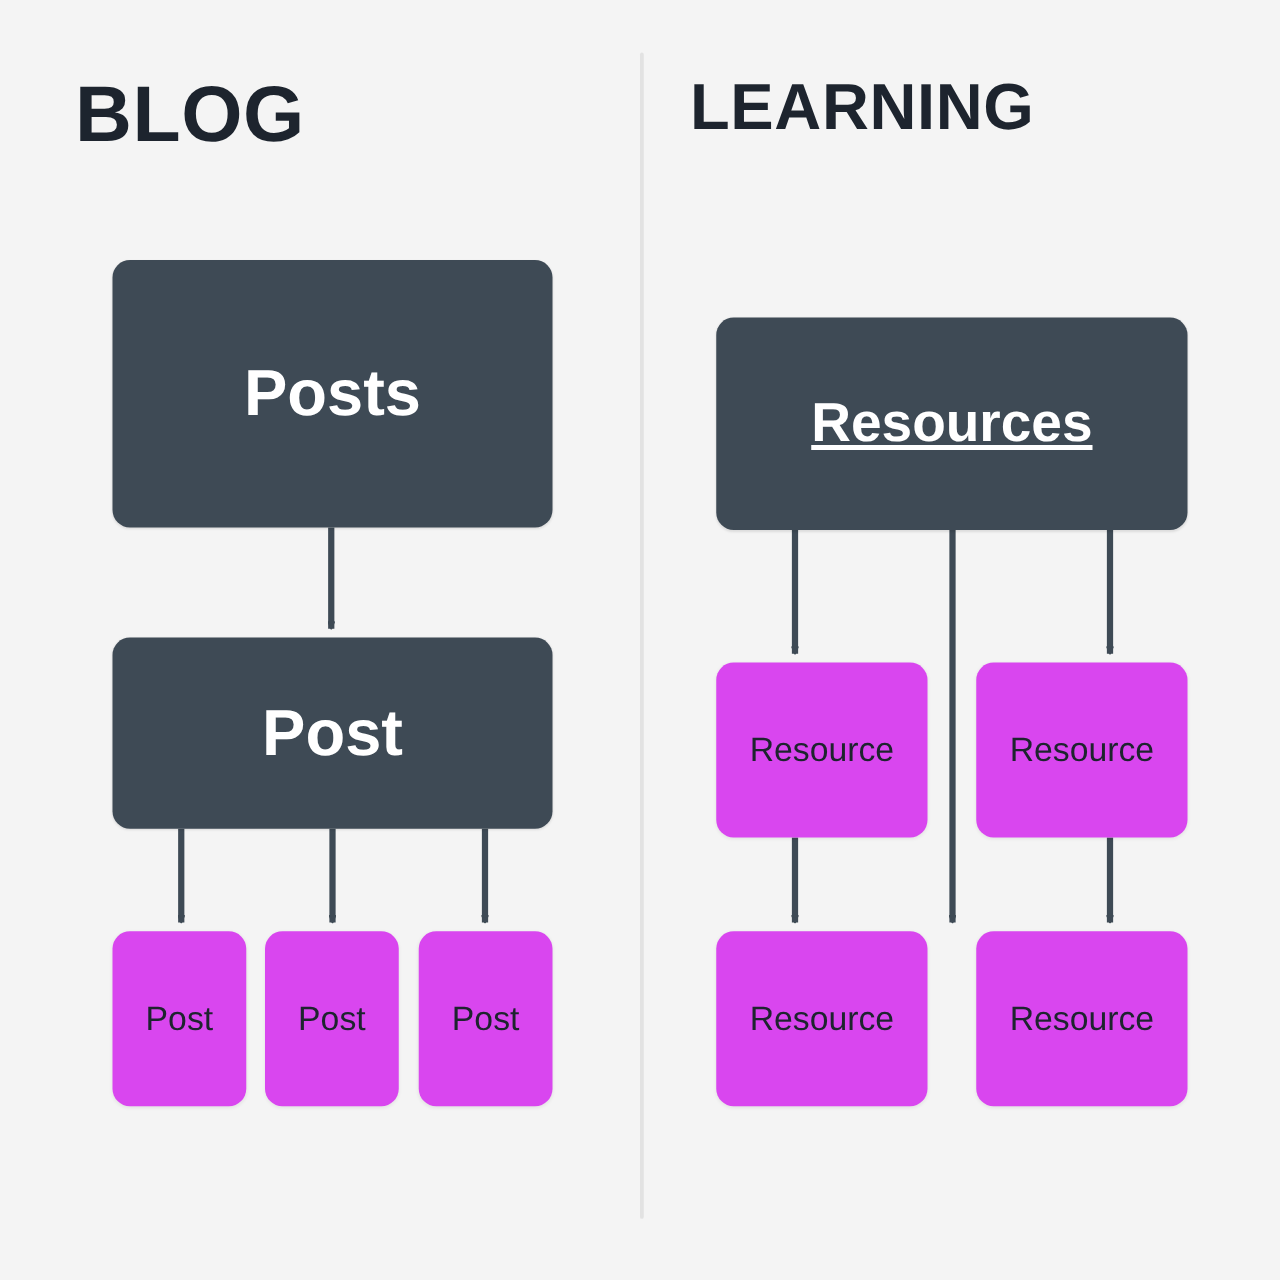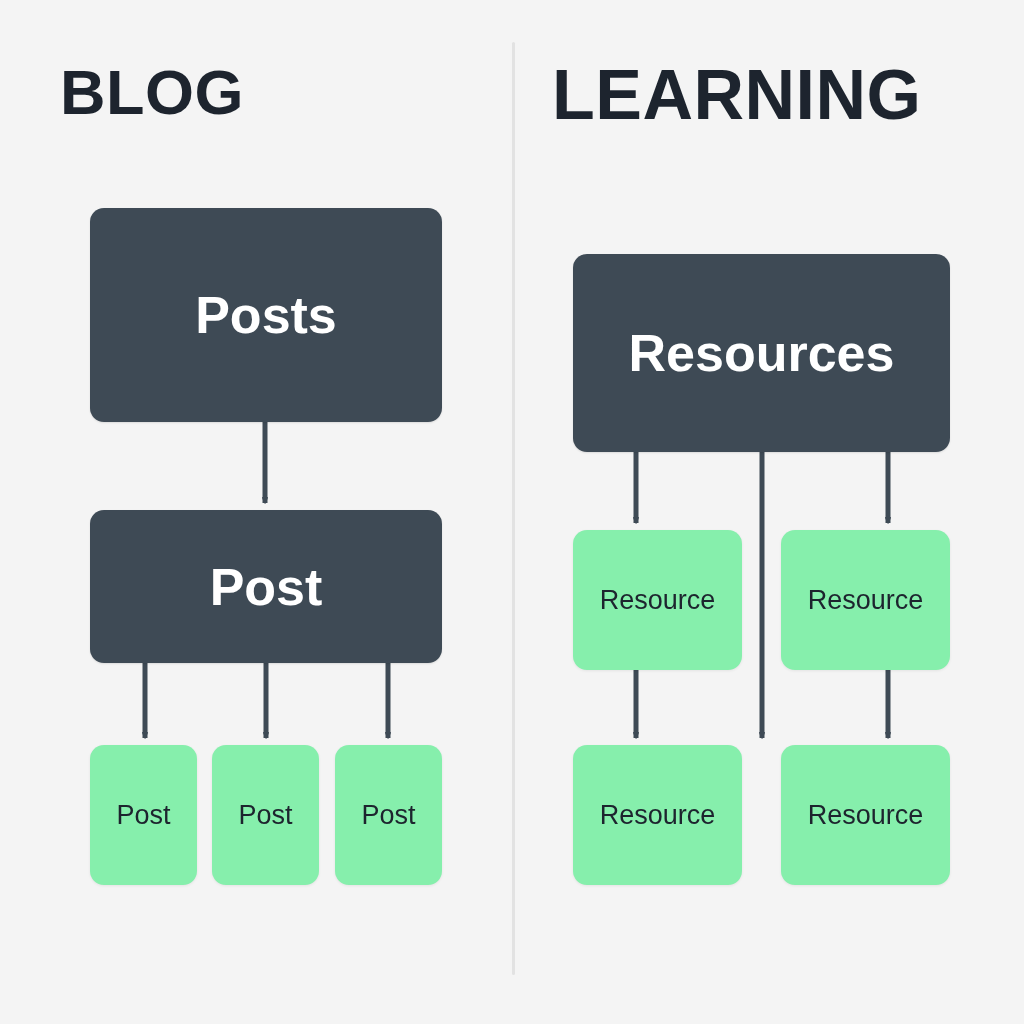--- a/index.html
+++ b/index.html
@@ -47,47 +47,47 @@
   #title-blog {
     left: 60px;
     top: 60px;
     width: 412px;
     font-size: 63px;
   }
   #title-hub {
     left: 552px;
     top: 60px;
     width: 412px;
-    font-size: 70px;
+    font-size: 52px;
   }
   .node-dark {
     position: absolute;
     background: #3e4a55;
     border-radius: 14px;
     display: flex;
     align-items: center;
     justify-content: center;
     color: #ffffff;
     font-weight: bold;
     box-shadow: 0 1px 2px rgba(0,0,0,0.10);
   }
   .node-card {
     position: absolute;
-    background: #86efac;
+    background: #d946ef;
     border-radius: 14px;
     display: flex;
     align-items: center;
     justify-content: center;
     color: #1d242e;
     font-weight: normal;
     box-shadow: 0 1px 3px rgba(0,0,0,0.07);
   }
   #node-posts   { left: 90px;  top: 208px; width: 352px; height: 214px; font-size: 52px; }
   #node-post    { left: 90px;  top: 510px; width: 352px; height: 153px; font-size: 52px; }
-  #node-resources { left: 573px; top: 254px; width: 377px; height: 198px; font-size: 52px; }
+  #node-resources { left: 573px; top: 254px; width: 377px; height: 170px; font-size: 44px; text-decoration: underline; }
 
   #card-post-1 { left: 90px;  top: 745px; width: 107px; height: 140px; font-size: 27px; }
   #card-post-2 { left: 212px; top: 745px; width: 107px; height: 140px; font-size: 27px; }
   #card-post-3 { left: 335px; top: 745px; width: 107px; height: 140px; font-size: 27px; }
 
   #card-res-1 { left: 573px; top: 530px; width: 169px; height: 140px; font-size: 27px; }
   #card-res-2 { left: 781px; top: 530px; width: 169px; height: 140px; font-size: 27px; }
   #card-res-3 { left: 573px; top: 745px; width: 169px; height: 140px; font-size: 27px; }
   #card-res-4 { left: 781px; top: 745px; width: 169px; height: 140px; font-size: 27px; }
 </style>

